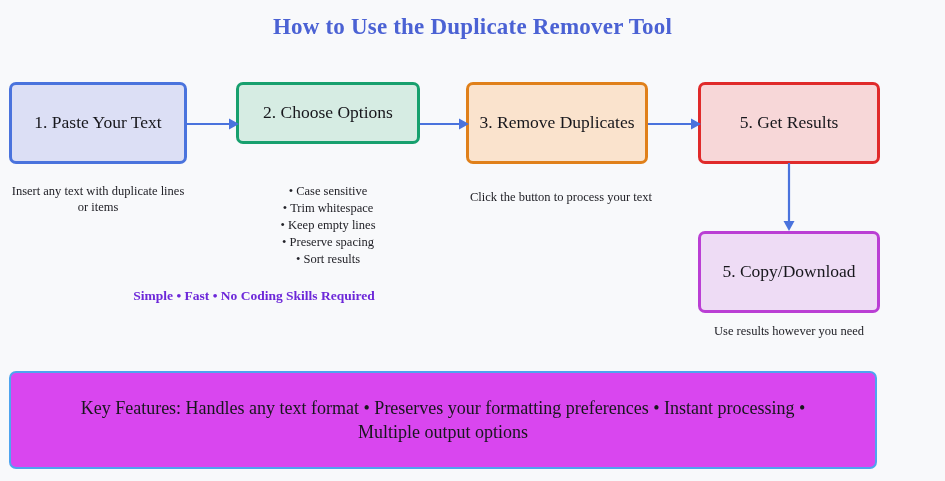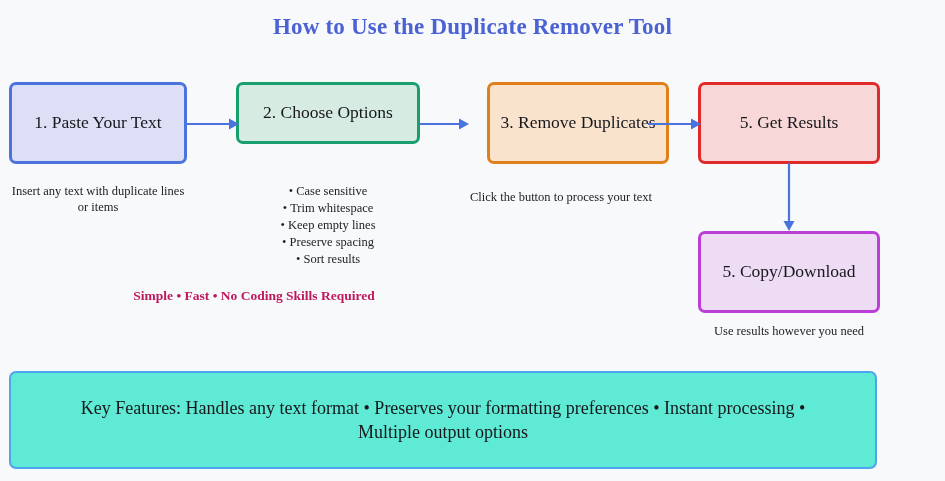--- a/index.html
+++ b/index.html
@@ -53,21 +53,21 @@
     left: 9px;  top: 82px;  width: 178px; height: 82px;
     background: #dcdff5;
     border: 3px solid #4a73dd;
   }
   #box-2 {
     left: 236px; top: 82px; width: 184px; height: 62px;
     background: #d6ece3;
     border: 3px solid #17a06e;
   }
   #box-3 {
-    left: 487px; top: 82px; width: 182px; height: 82px;
+    left: 466px; top: 82px; width: 182px; height: 82px;
     background: #fae3cd;
     border: 3px solid #e0801a;
   }
   #box-4 {
     left: 698px; top: 82px; width: 182px; height: 82px;
     background: #f7d7d8;
     border: 3px solid #e02a2a;
   }
   #box-5 {
     left: 698px; top: 231px; width: 182px; height: 82px;
@@ -108,37 +108,37 @@
 
   
   .tagline {
     position: absolute;
     left: 9px;
     top: 288px;
     width: 490px;
     text-align: center;
     font-size: 13.5px;
     font-weight: bold;
-    color: #be185d;
+    color: #6d28d9;
   }
 
   
   .arrow {
     position: absolute;
   }
 
   
   #key-features {
     position: absolute;
     left: 9px;
     top: 371px;
     width: 868px;
     height: 98px;
     box-sizing: border-box;
-    background: #5eead4;
+    background: #d946ef;
     border: 2px solid #4ea4ef;
     border-radius: 7px;
     display: flex;
     align-items: center;
     justify-content: center;
     text-align: center;
     padding: 6px 40px;
     font-size: 18px;
     color: #17171c;
     line-height: 1.34;

